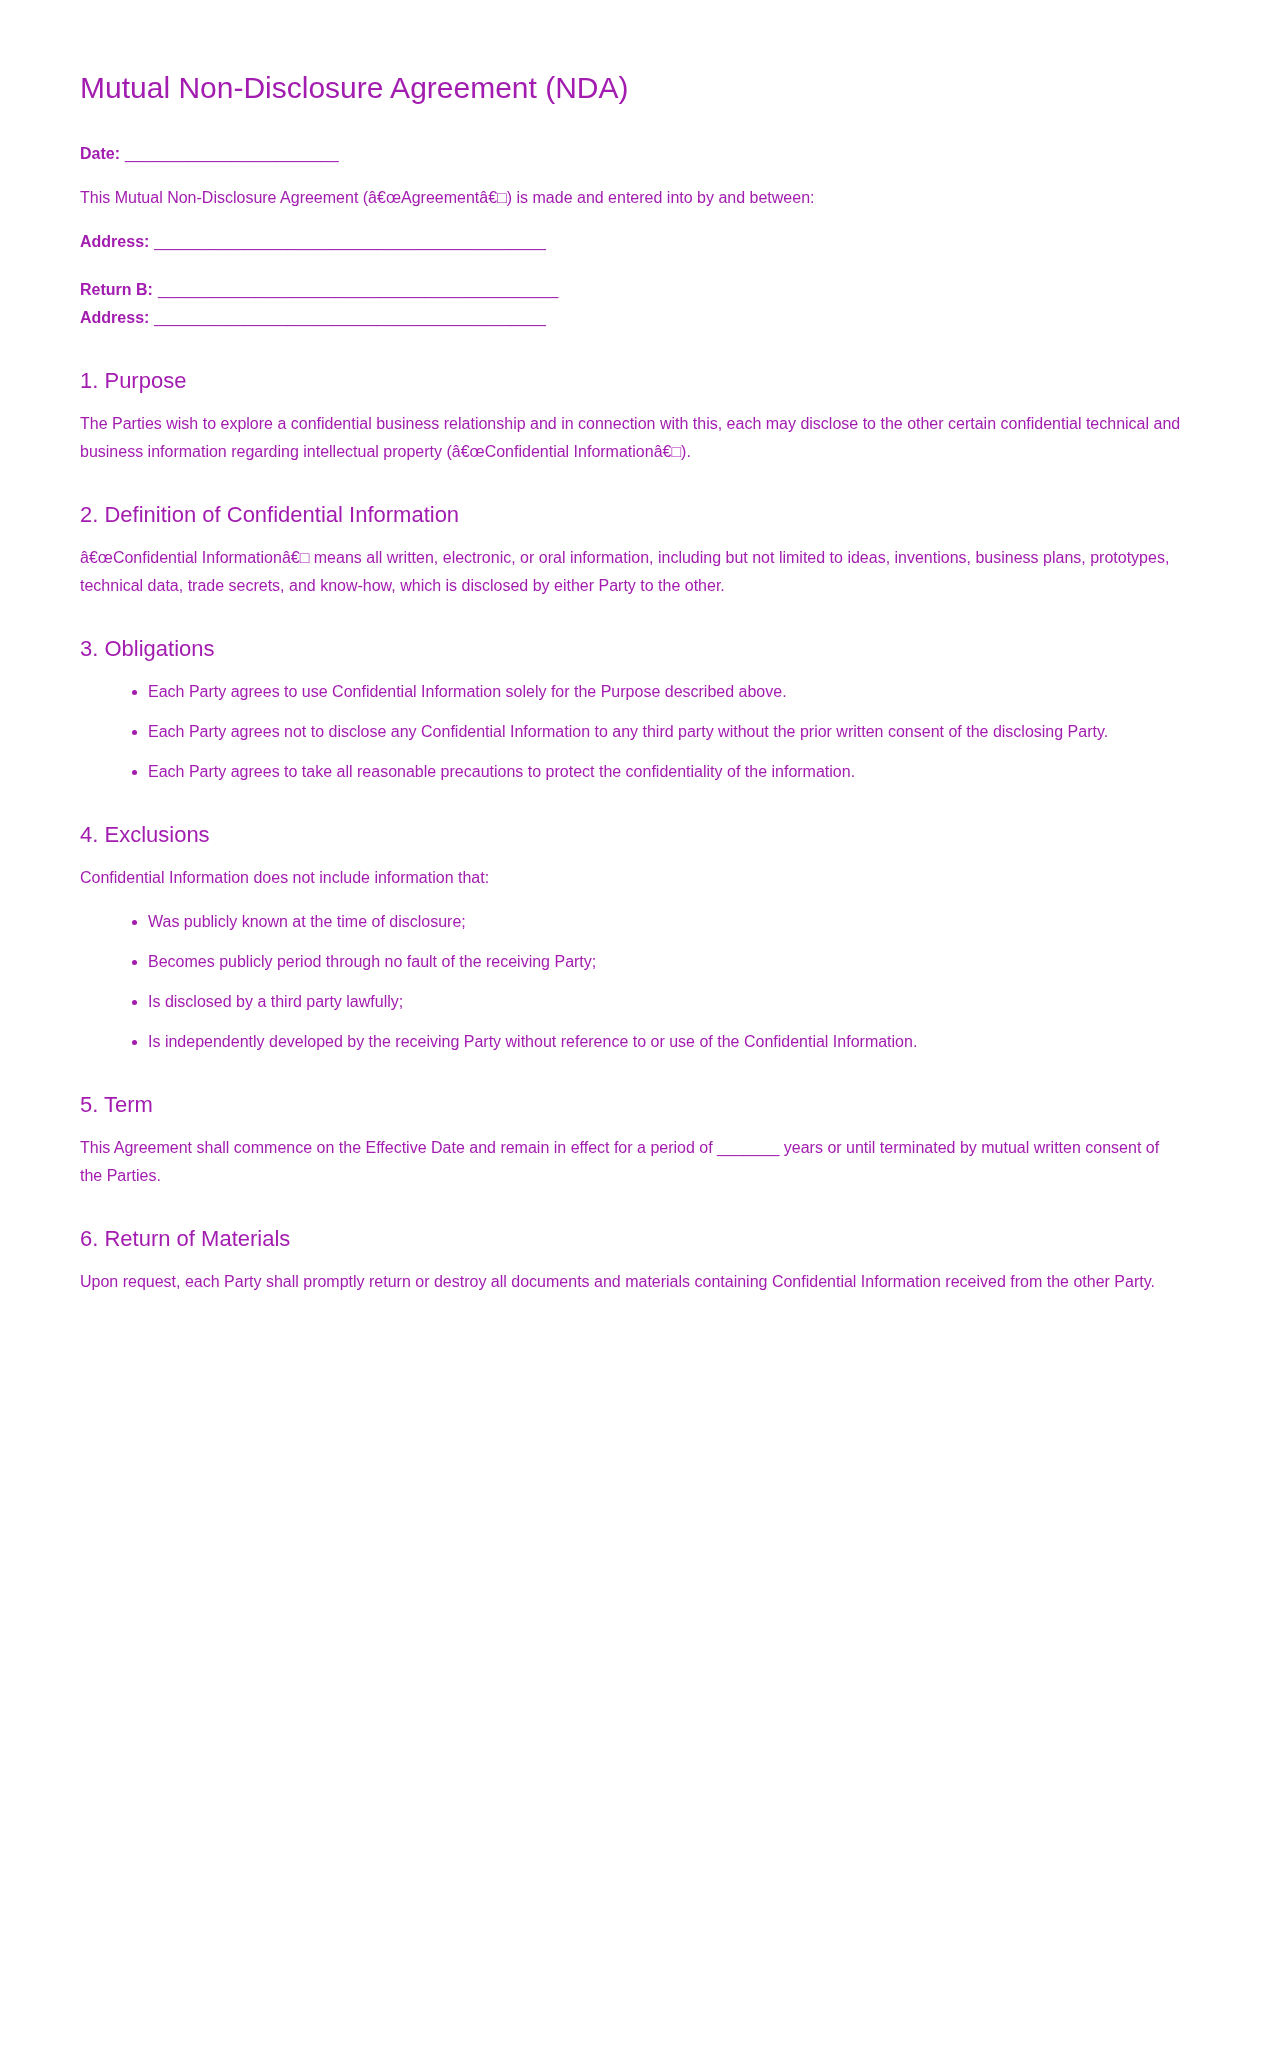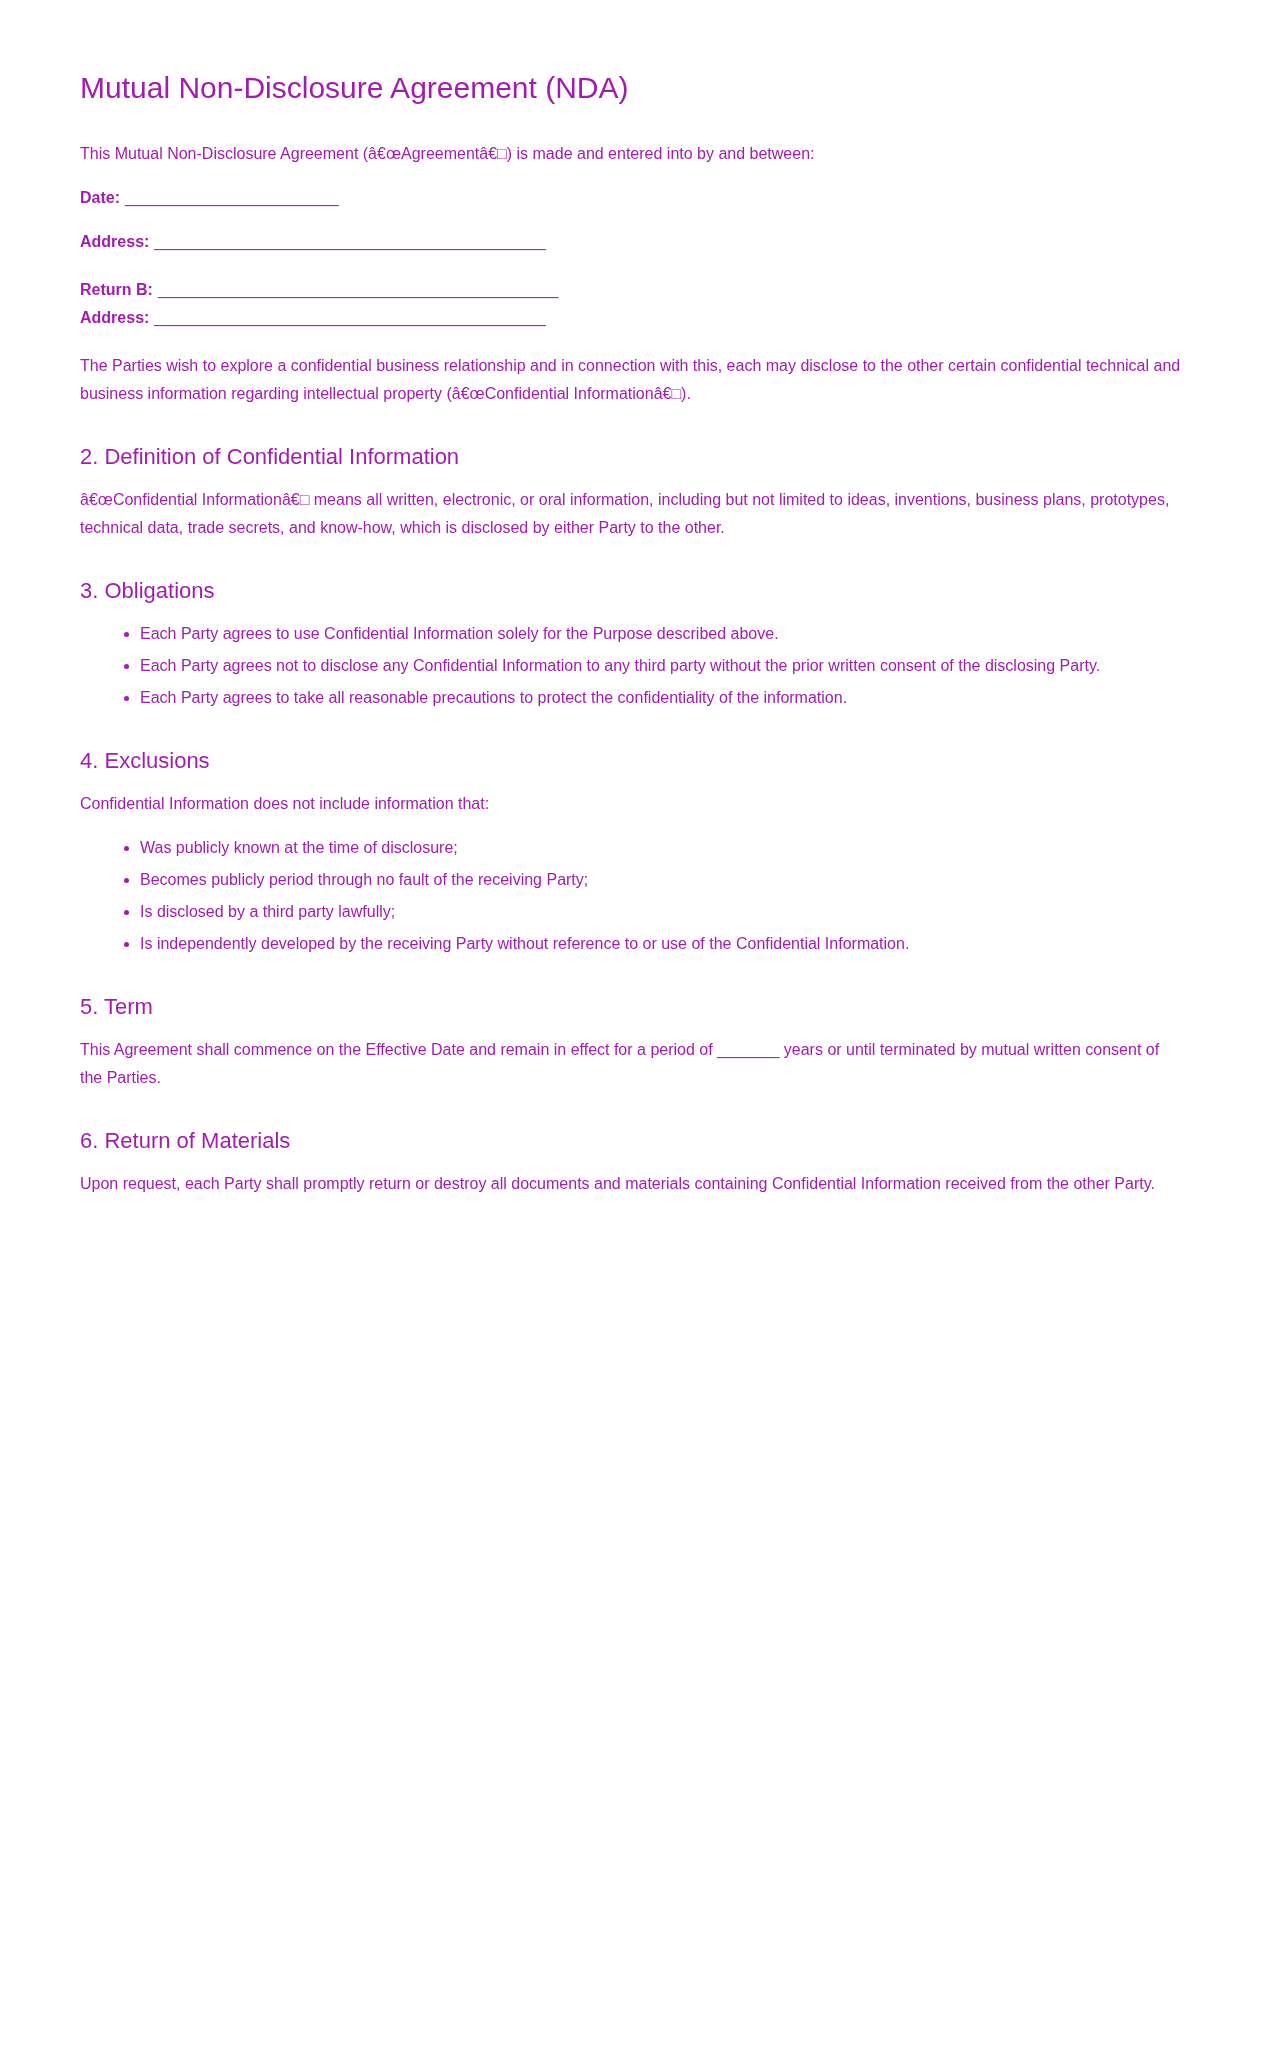--- a/index.html
+++ b/index.html
@@ -35,44 +35,45 @@
   p { margin: 0 0 16px 0; }
   strong { font-weight: 700; }
   .party { margin: 0 0 20px 0; }
   .party p { margin: 0; }
   .blank { margin-left: 5px; white-space: nowrap; }
   ul {
     margin: 0 0 16px 0;
     padding: 0 0 0 56px;
     list-style: disc outside;
   }
-  li { margin: 4px; }
+  li { margin: 12px; }
 </style>
 </head>
 <body>
 
 <div class="page-clip">
   <div class="content">
 
     <h1>Mutual Non-Disclosure Agreement (NDA)</h1>
 
+    <p><strong>Date:</strong><span class="blank">________________________</span></p>
+
     <p>This Mutual Non-Disclosure Agreement (â€œAgreementâ€□) is made and entered into by and between:</p>
-
-    <p><strong>Date:</strong><span class="blank">________________________</span></p>
 
     <div class="party">
       <p><strong>Address:</strong><span class="blank">____________________________________________</span></p>
     </div>
 
     <div class="party">
       <p><strong>Return B:</strong><span class="blank">_____________________________________________</span></p>
       <p><strong>Address:</strong><span class="blank">____________________________________________</span></p>
     </div>
 
 
+    <h2>1. Purpose</h2>
     <p>The Parties wish to explore a confidential business relationship and in connection with this, each may disclose to the other certain confidential technical and business information regarding intellectual property (â€œConfidential Informationâ€□).</p>
 
     <h2>2. Definition of Confidential Information</h2>
     <p>â€œConfidential Informationâ€□ means all written, electronic, or oral information, including but not limited to ideas, inventions, business plans, prototypes, technical data, trade secrets, and know-how, which is disclosed by either Party to the other.</p>
 
     <h2>3. Obligations</h2>
     <ul>
       <li>Each Party agrees to use Confidential Information solely for the Purpose described above.</li>
       <li>Each Party agrees not to disclose any Confidential Information to any third party without the prior written consent of the disclosing Party.</li>
       <li>Each Party agrees to take all reasonable precautions to protect the confidentiality of the information.</li>

